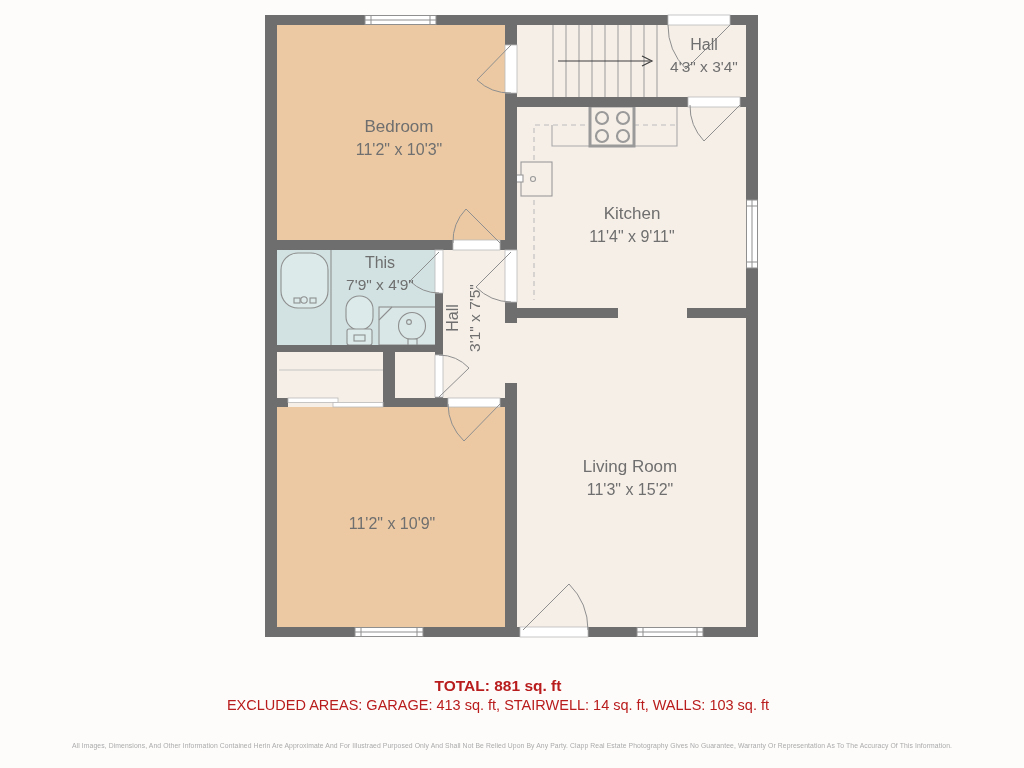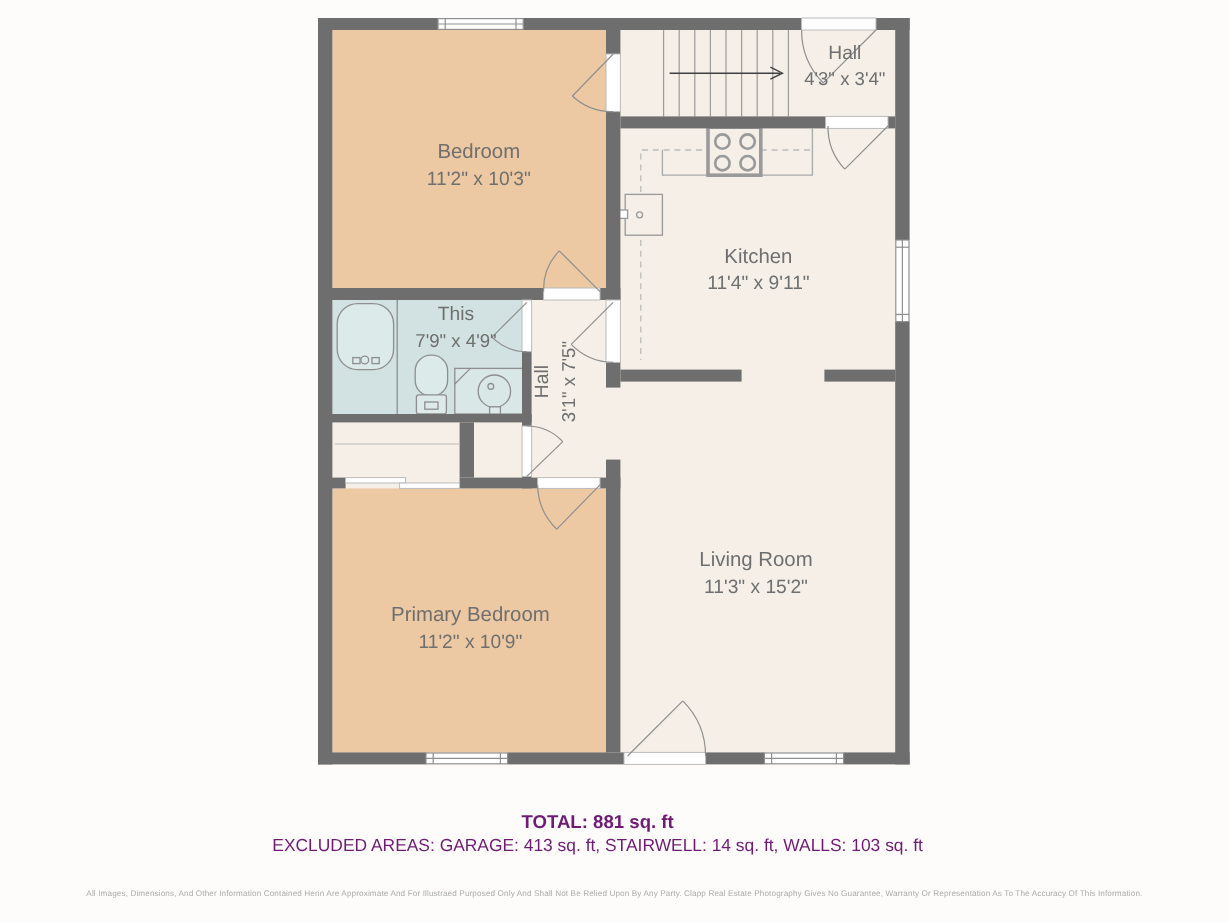--- a/index.html
+++ b/index.html
@@ -4,21 +4,21 @@
 <style>
   html,body{margin:0;padding:0;width:1024px;height:768px;background:#fdfcfb;overflow:hidden;}
   #stage{position:relative;width:1024px;height:768px;font-family:"Liberation Sans",sans-serif;}
   #plan-svg{position:absolute;left:0;top:0;}
   .label{position:absolute;transform:translate(-50%,-50%);text-align:center;color:#6f6f6f;line-height:1.4;white-space:nowrap;}
   .label .rname{font-size:17px;}
   .label .rdims{font-size:16px;}
   .label.small .rname{font-size:16px;}
   .label.small .rdims{font-size:15.5px;}
   .label.rot{transform:translate(-50%,-50%) rotate(-90deg);}
-  #summary{position:absolute;left:0;top:677px;width:996px;text-align:center;color:#701a75;}
+  #summary{position:absolute;left:0;top:677px;width:996px;text-align:center;color:#b91c1c;}
   #summary .total{font-size:15.5px;font-weight:bold;line-height:1.1;}
   #summary .line{font-size:14.5px;line-height:1.12;margin-top:3px;}
   #disclaimer{position:absolute;left:0;top:742px;width:1024px;text-align:center;color:#ababab;font-size:6.8px;letter-spacing:.1px;}
 </style>
 </head>
 <body>
 
 <div id="stage">
 
   <svg id="plan-svg" width="1024" height="768" viewBox="0 0 1024 768">
@@ -221,21 +221,20 @@
   </div>
   <div class="label small rot" style="left:464px;top:318px">
     <div class="rname">Hall</div>
     <div class="rdims">3'1" x 7'5"</div>
   </div>
   <div class="label" style="left:630px;top:478px">
     <div class="rname">Living Room</div>
     <div class="rdims">11'3" x 15'2"</div>
   </div>
   <div class="label" style="left:392px;top:524px">
-    <div class="rname">Primary Bedroom</div>
     <div class="rdims">11'2" x 10'9"</div>
   </div>
 
   <div id="summary">
     <div class="total">TOTAL: 881 sq. ft</div>
     <div class="line">EXCLUDED AREAS: GARAGE: 413 sq. ft, STAIRWELL: 14 sq. ft, WALLS: 103 sq. ft</div>
   </div>
 
   <div id="disclaimer">All Images, Dimensions, And Other Information Contained Herin Are Approximate And For Illustraed Purposed Only And Shall Not Be Relied Upon By Any Party. Clapp Real Estate Photography Gives No Guarantee, Warranty Or Representation As To The Accuracy Of This Information.</div>
 </div>

